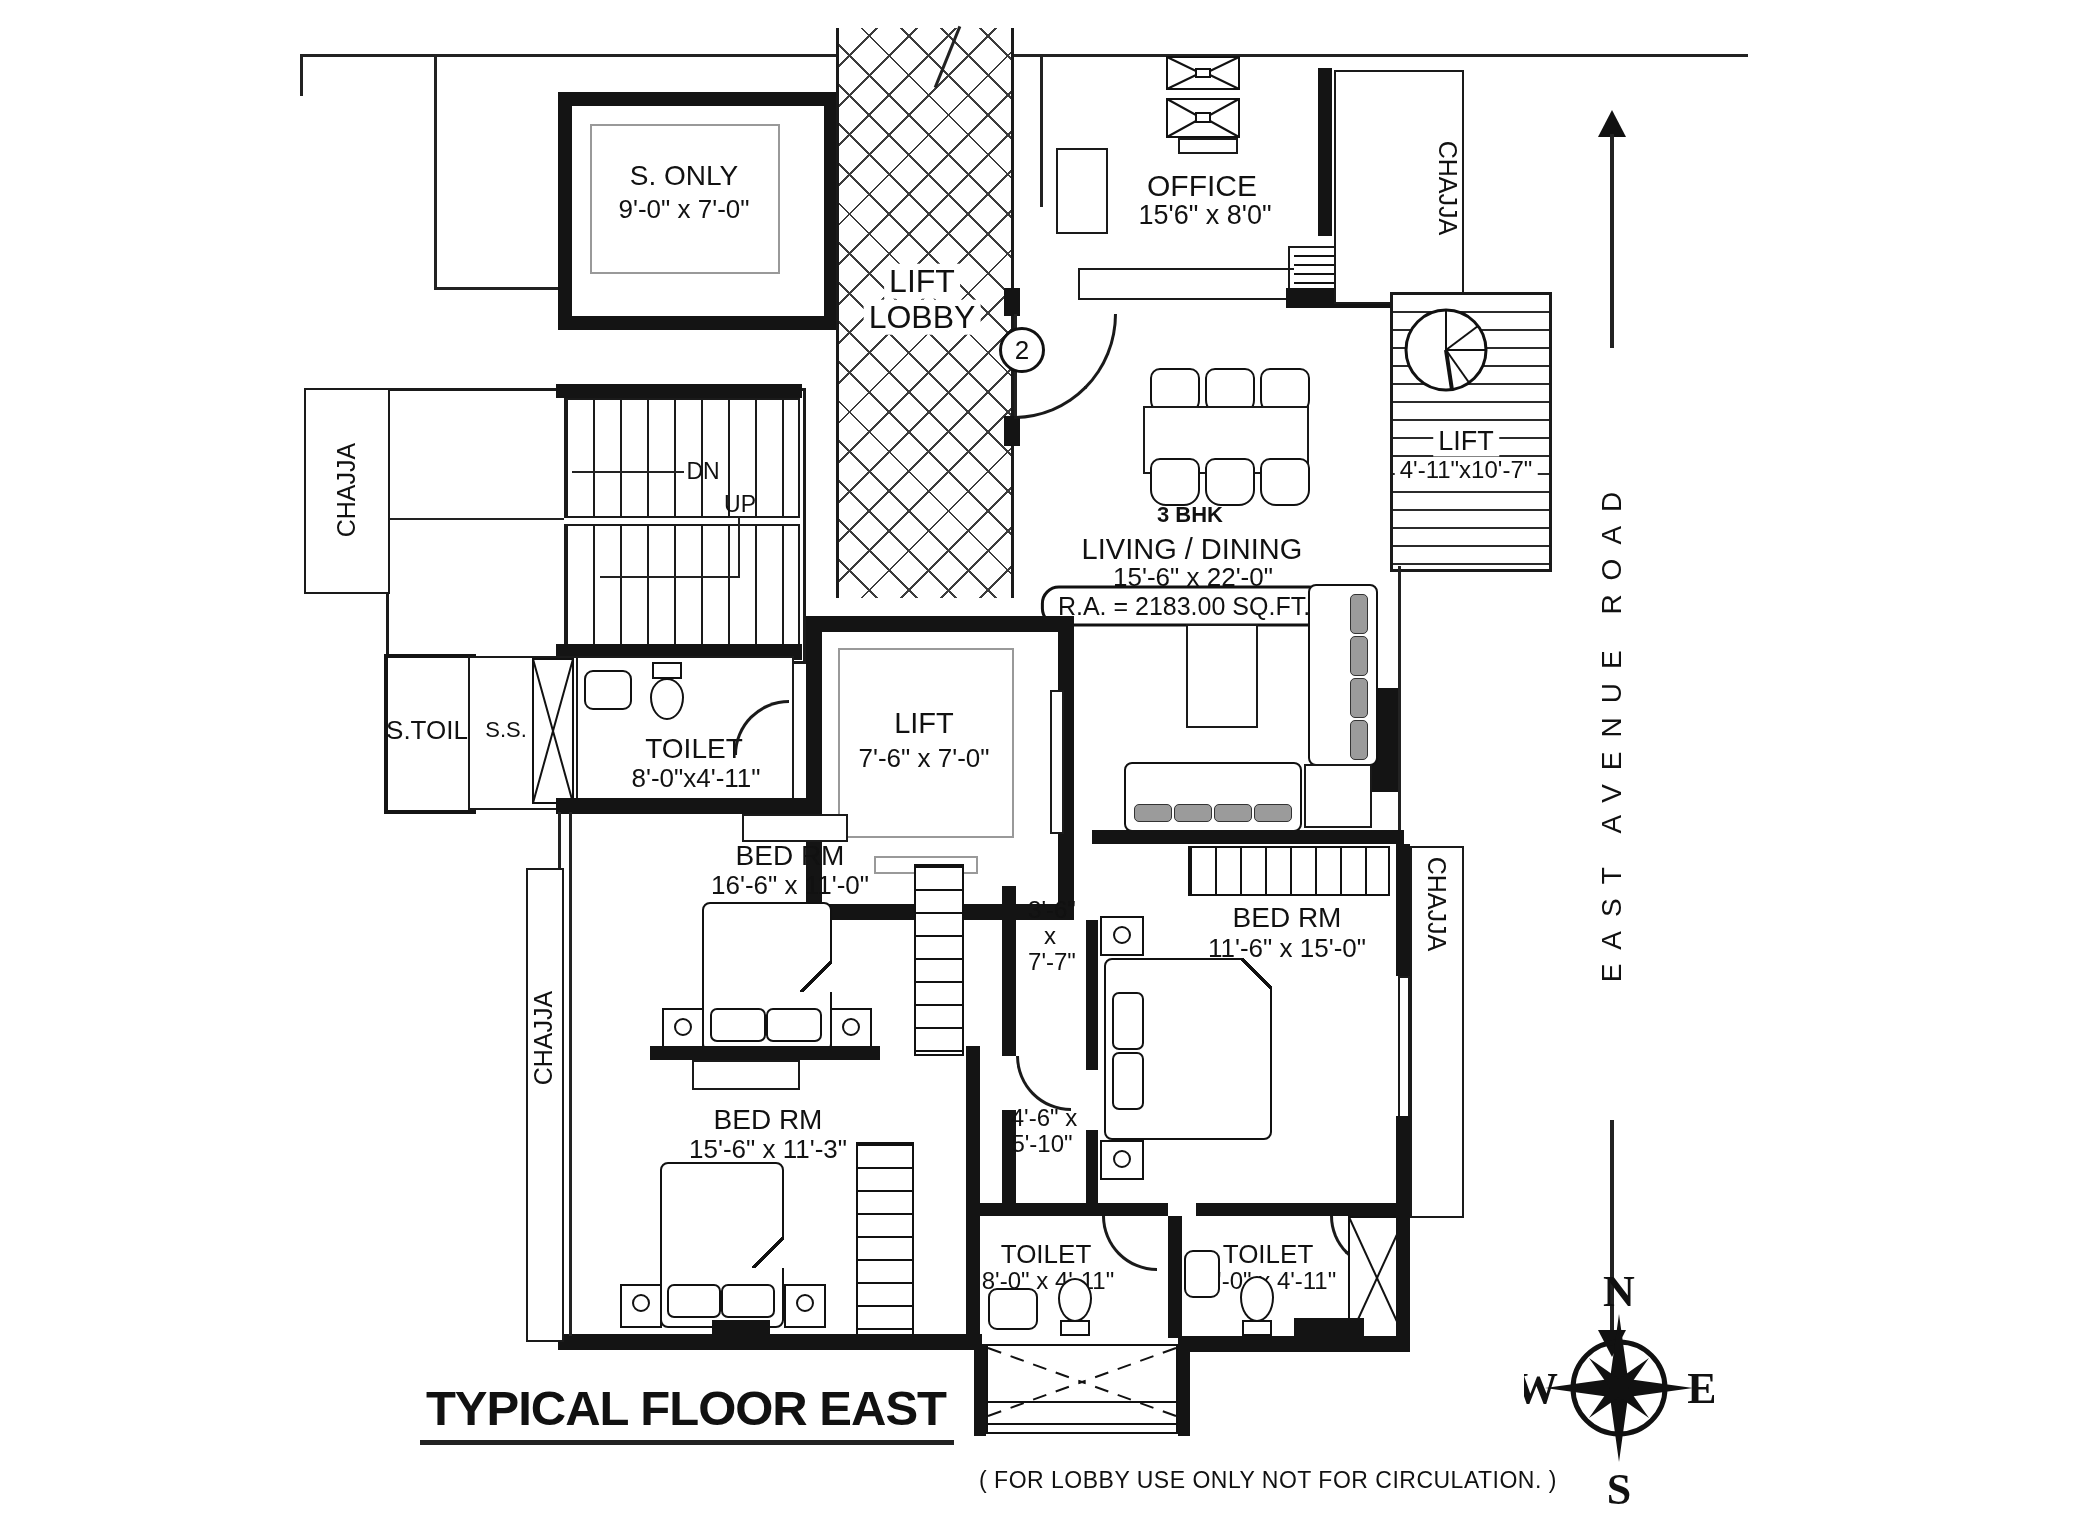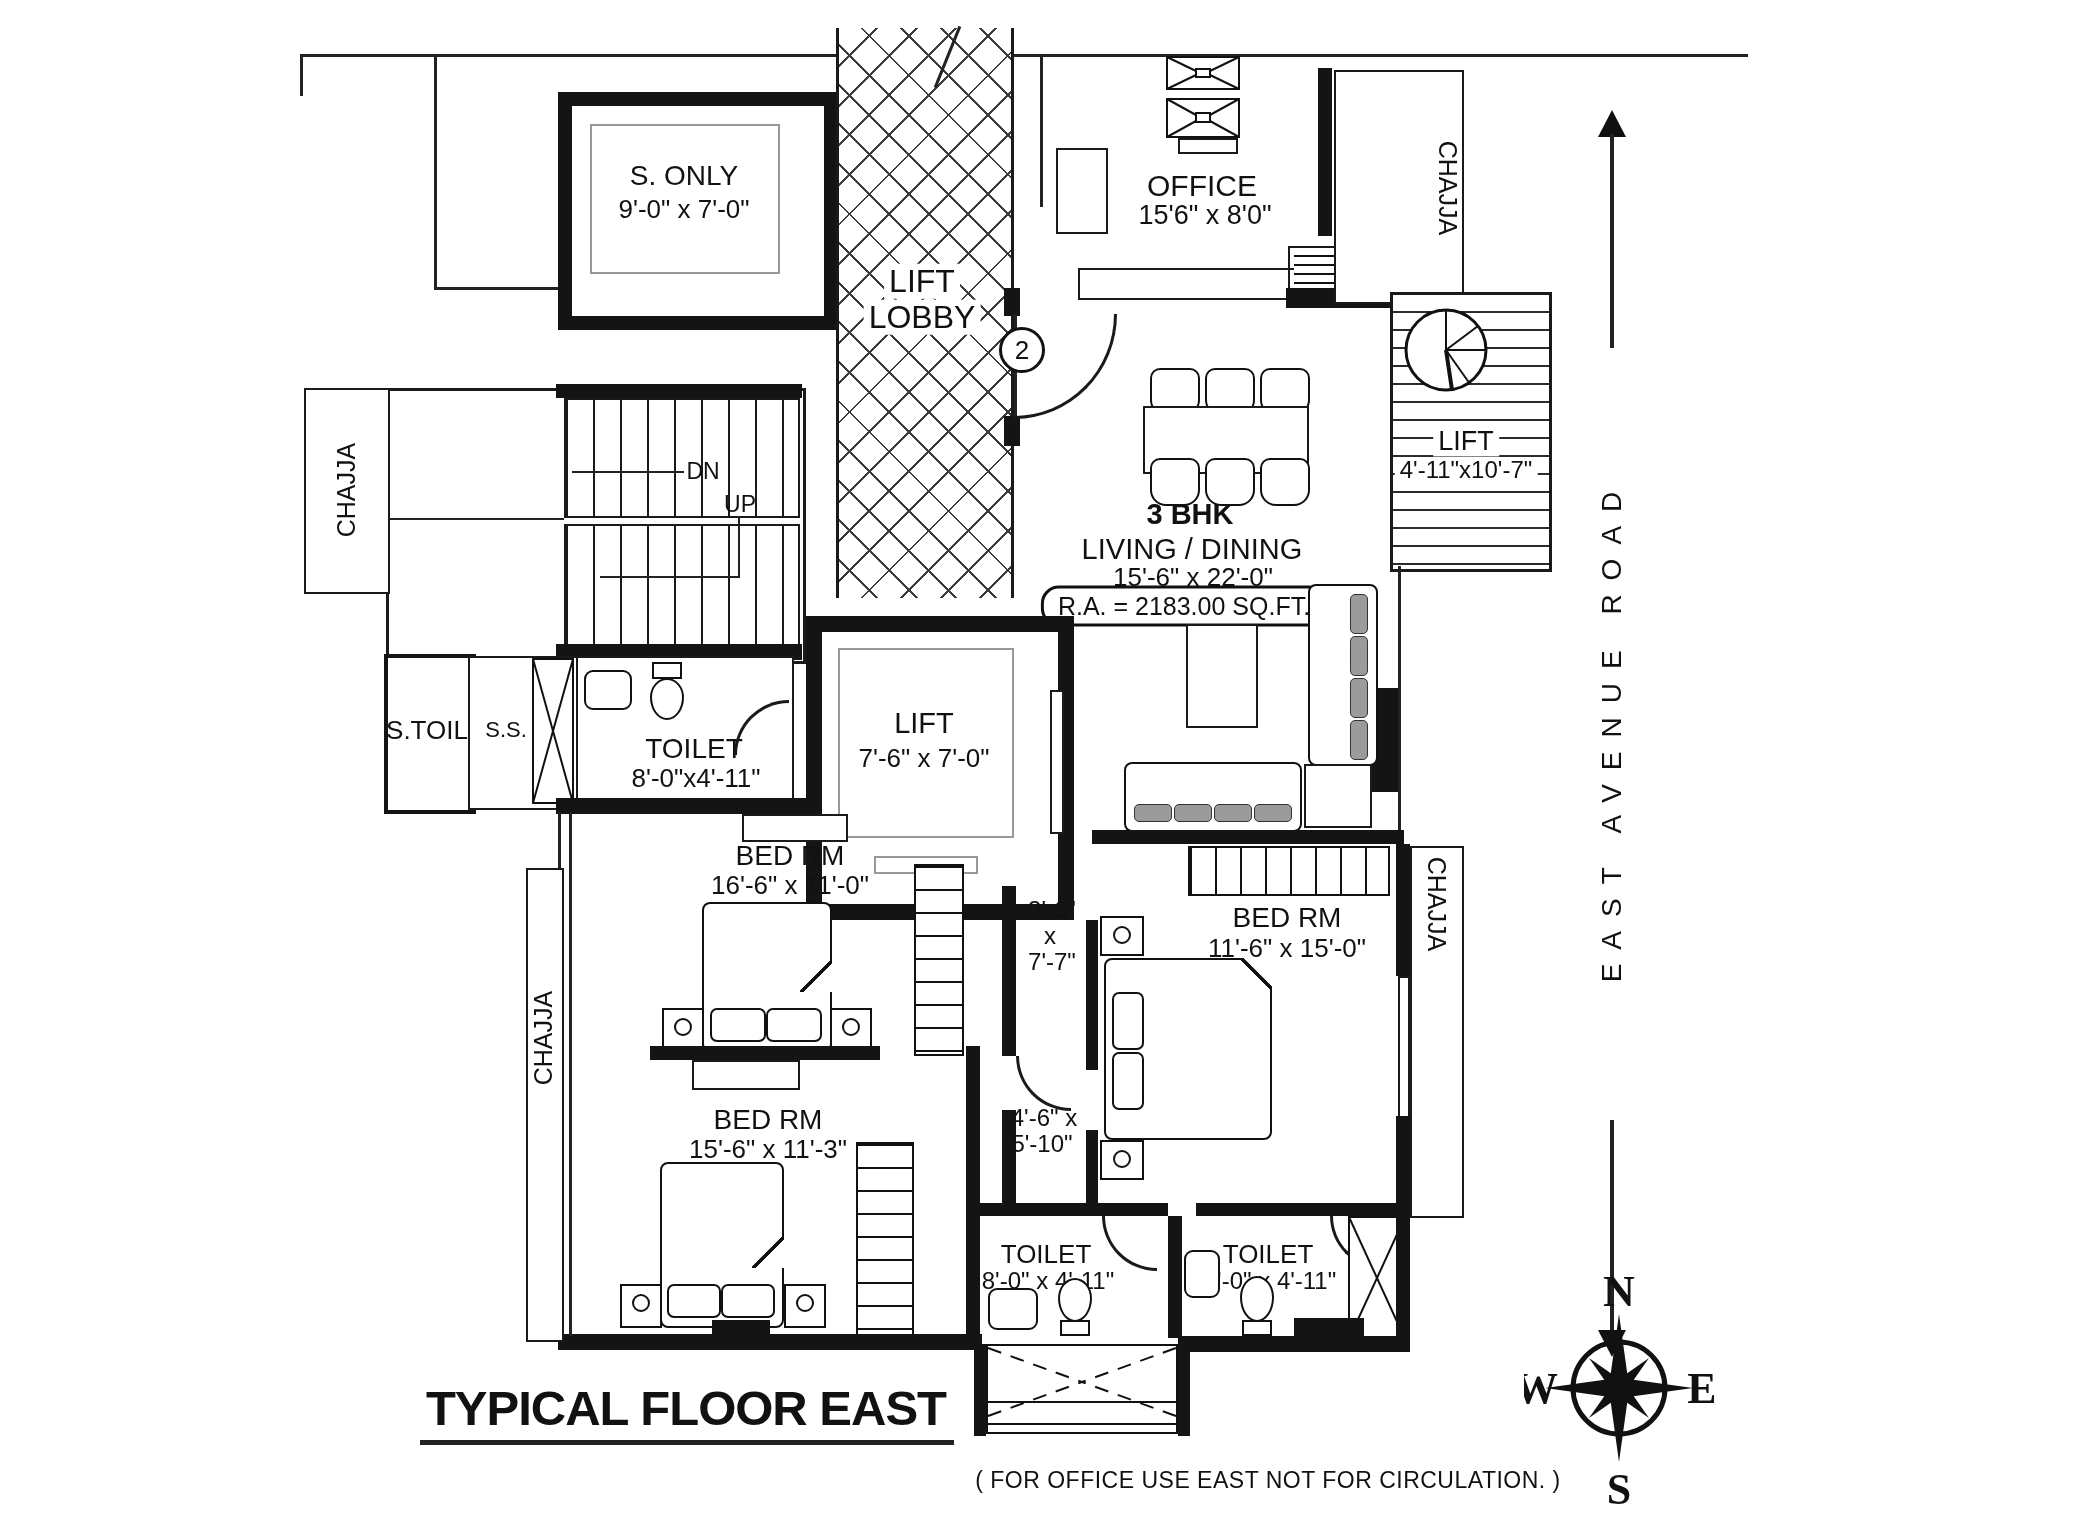--- a/index.html
+++ b/index.html
@@ -122,21 +122,21 @@
   <div class="tl" style="left:1398px;top:566px;width:3px;height:286px"></div>
   <div class="wall" style="left:1372px;top:688px;width:26px;height:104px"></div>
 
   <div class="chair" style="left:1150px;top:368px"></div>
   <div class="chair" style="left:1205px;top:368px"></div>
   <div class="chair" style="left:1260px;top:368px"></div>
   <div class="tbox" style="left:1143px;top:406px;width:162px;height:64px"></div>
   <div class="chair" style="left:1150px;top:458px"></div>
   <div class="chair" style="left:1205px;top:458px"></div>
   <div class="chair" style="left:1260px;top:458px"></div>
-  <div class="lbl" style="left:1190px;top:515px;font-size:29px;font-weight:bold">3 BHK</div>
+  <div class="lbl" style="left:1190px;top:515px;font-size:22px;font-weight:bold">3 BHK</div>
   <div class="lbl" style="left:1192px;top:550px;font-size:29px">LIVING / DINING</div>
   <div class="lbl" style="left:1193px;top:577px;font-size:26px">15'-6" x 22'-0"</div>
   <div class="pill" style="left:1184px;top:606px">R.A. = 2183.00 SQ.FT.</div>
 
   <div class="tbox" style="left:1186px;top:624px;width:68px;height:100px"></div>
   <div class="sofa" style="left:1308px;top:584px;width:66px;height:178px">
     <div class="cush" style="left:40px;top:8px;width:16px;height:38px"></div>
     <div class="cush" style="left:40px;top:50px;width:16px;height:38px"></div>
     <div class="cush" style="left:40px;top:92px;width:16px;height:38px"></div>
     <div class="cush" style="left:40px;top:134px;width:16px;height:38px"></div>
@@ -321,15 +321,15 @@
     <polygon points="95,42 104,107 169,116 104,125 95,190 86,125 21,116 86,107" fill="#111"></polygon>
     <polygon points="125,86 104,116 125,146 95,125 65,146 86,116 65,86 95,107" fill="#111"></polygon>
     <text x="95" y="34" text-anchor="middle" font-family="Liberation Serif, serif" font-size="44" font-weight="bold" fill="#111">N</text>
     <text x="95" y="232" text-anchor="middle" font-family="Liberation Serif, serif" font-size="44" font-weight="bold" fill="#111">S</text>
     <text x="12" y="131" text-anchor="middle" font-family="Liberation Serif, serif" font-size="44" font-weight="bold" fill="#111">W</text>
     <text x="178" y="131" text-anchor="middle" font-family="Liberation Serif, serif" font-size="44" font-weight="bold" fill="#111">E</text>
   </svg>
 
   <div class="lbl title-main" style="left:686px;top:1408px">TYPICAL FLOOR EAST</div>
   <div class="tl" style="left:420px;top:1440px;width:534px;height:5px"></div>
-  <div class="lbl note" style="left:1268px;top:1480px">( FOR OFFICE USE EAST NOT FOR CIRCULATION. )</div>
+  <div class="lbl note" style="left:1268px;top:1480px">( FOR LOBBY USE ONLY NOT FOR CIRCULATION. )</div>
 
 </div>
 
 </body></html>

